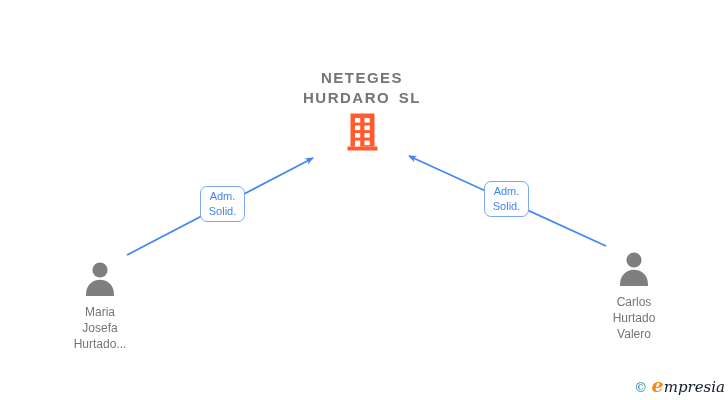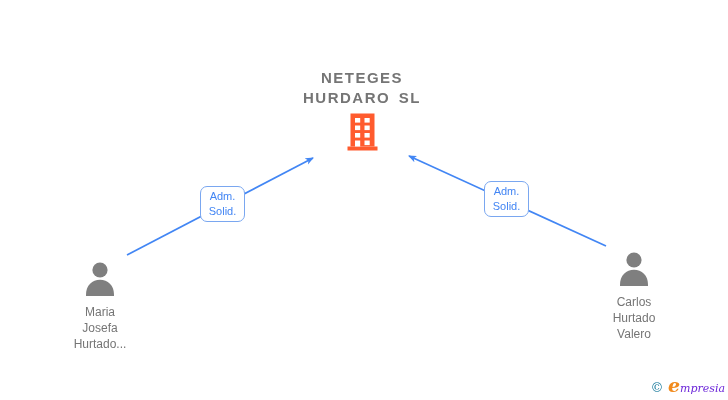--- a/index.html
+++ b/index.html
@@ -29,21 +29,21 @@
   .person-right{left:589px; top:252px; width:90px;}
   .person-name{
     color:#757575; font-size:12px; line-height:16px; width:66px; margin:4px auto 0 auto;
   }
   .watermark{
     position:absolute; right:3px; bottom:4px; white-space:nowrap;
     font-family:"DejaVu Serif", serif; font-size:14px;
   }
   .watermark .copy{color:#1e7d9e; font-size:13px; font-style:normal;}
   .watermark .brand-e{color:#f18a1c; font-style:italic; font-size:19px; font-weight:bold; font-family:"DejaVu Serif", serif;}
-  .watermark .brand-rest{color:#6d28d9; font-style:italic; font-size:11px; font-family:"DejaVu Serif", serif;margin-top:12px;}
+  .watermark .brand-rest{color:#0f172a; font-style:italic; font-size:15px; font-family:"DejaVu Serif", serif;margin-top:12px;}
 </style>
 </head>
 <body>
 
 <div class="canvas">
 
   <svg class="edges-svg" width="728" height="400" viewBox="0 0 728 400">
     <defs>
       <marker id="arrowhead" markerWidth="10" markerHeight="8" refX="7.5" refY="3.5" orient="auto" markerUnits="userSpaceOnUse">
         <path d="M0,0 L8.5,3.5 L0,7 L2.3,3.5 Z" fill="#4286f4"></path>

